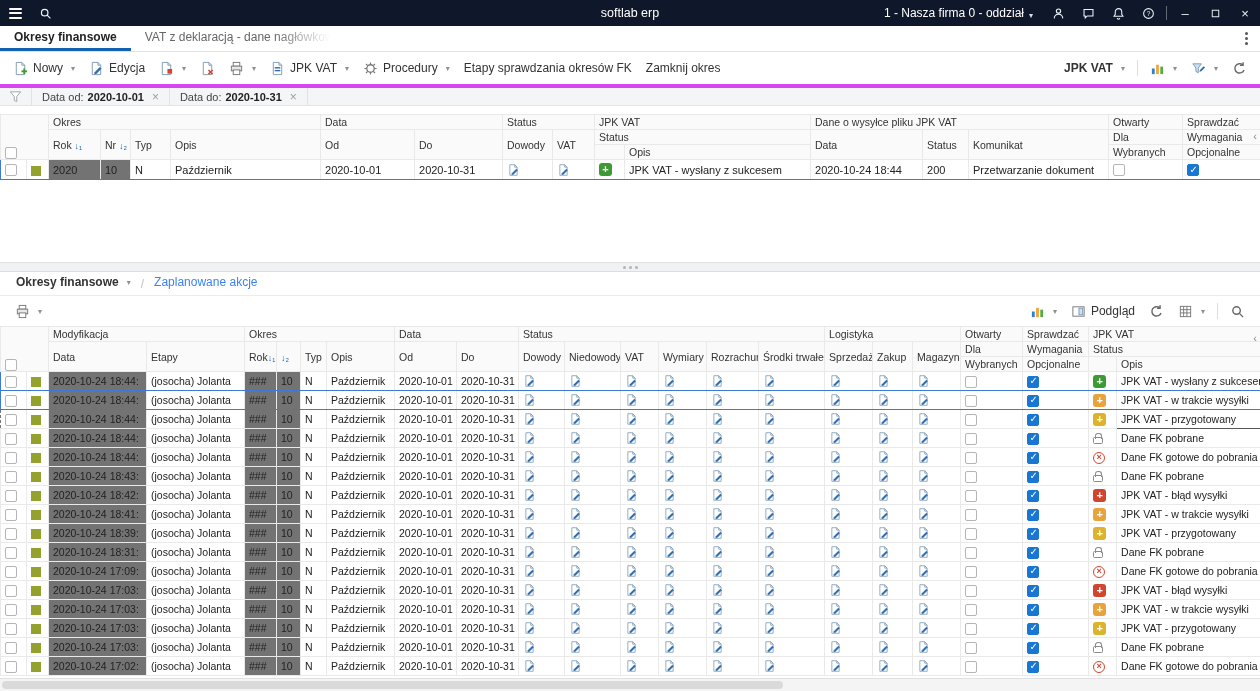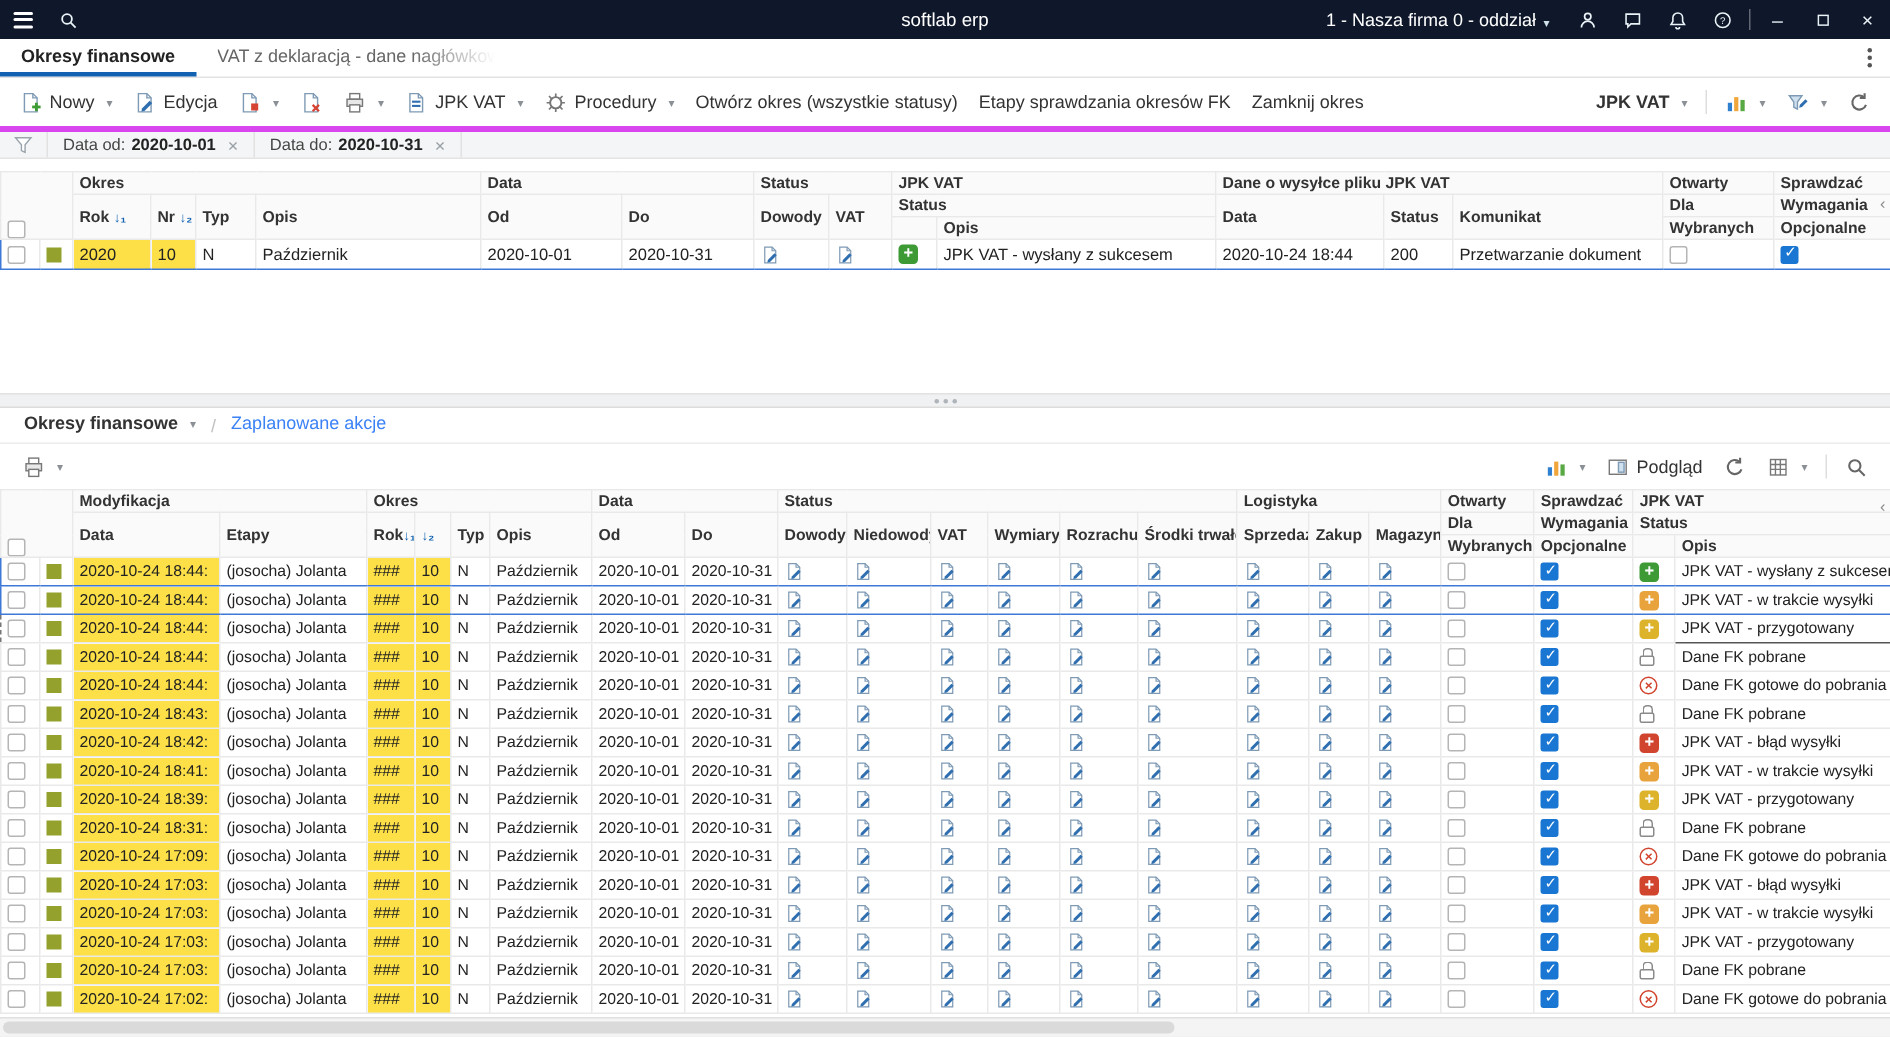--- a/index.html
+++ b/index.html
@@ -56,26 +56,26 @@
 .subtab.active{font-weight:bold;border-bottom-color:#1262b1;color:#111}
 .subtab.muted{color:#3b82f6}
 .slashsep{display:flex;align-items:center;color:#c0c0c0;padding:0 2px}
 .lower-sec{flex:1 1 auto;position:relative;overflow:hidden}
 .hscroll{height:13px;background:#f4f4f4;border-top:1px solid #e0e0e0;position:relative;flex:0 0 auto}
 .hthumb{position:absolute;left:2px;top:2px;height:8px;width:62%;background:#dadada;border-radius:4px}
 
 
 table{border-collapse:collapse;table-layout:fixed}
 .grid th,.grid td{border:1px solid #e9e9e9;overflow:hidden;white-space:nowrap;padding:0 4px;text-align:left;vertical-align:middle}
-.grid thead th{background:#fafafa;font-weight:bold;font-size:10.5px;color:#333;height:15px}
+.grid thead th{background:#fafafa;font-weight:normal;font-size:10.5px;color:#333;height:15px}
 .grid td{font-size:11px;height:20px;color:#222}
 .lower-grid td{font-size:10.5px;height:19px}
 .upper-grid{width:1292px;margin-top:8px}
 .lower-grid{width:1260px}
-.ylw{background:#fde047}
+.ylw{background:#737373}
 .num{text-align:right}
 .ctr{text-align:center}
 th.sorted{background:#e6e6e6}
 .sort{color:#1262b1;font-size:9px}
 tr.sel td{border-top:1px solid #3f79d8;border-bottom:1px solid #3f79d8}
 tr.sel td:first-child{border-left:1px solid #3f79d8}
 tr.sel td:last-child{border-right:1px solid #3f79d8}
 tr.foc td{border-top:1px dashed #777;border-bottom:1px dashed #777}
 tr.foc td:first-child{border-left:1px dashed #777}
 td.editcell{border:1px solid #555 !important;background:#fff}
@@ -286,23 +286,20 @@
         </svg>
         <span>JPK VAT</span>
         <span class="chev">▾</span>
       </span>
     <span class="tbn">
         <svg class="ic16">
           <use href="#i-proc"></use>
         </svg>
         <span>Procedury</span>
         <span class="chev">▾</span>
-      </span>
-    <span class="tbn">
-        <span>Otwórz okres (wszystkie statusy)</span>
       </span>
     <span class="tbn">
         <span>Etapy sprawdzania okresów FK</span>
       </span>
     <span class="tbn">
         <span>Zamknij okres</span>
       </span>
     <div class="tright">
       <span class="tbn">
           <b>JPK VAT</b>

